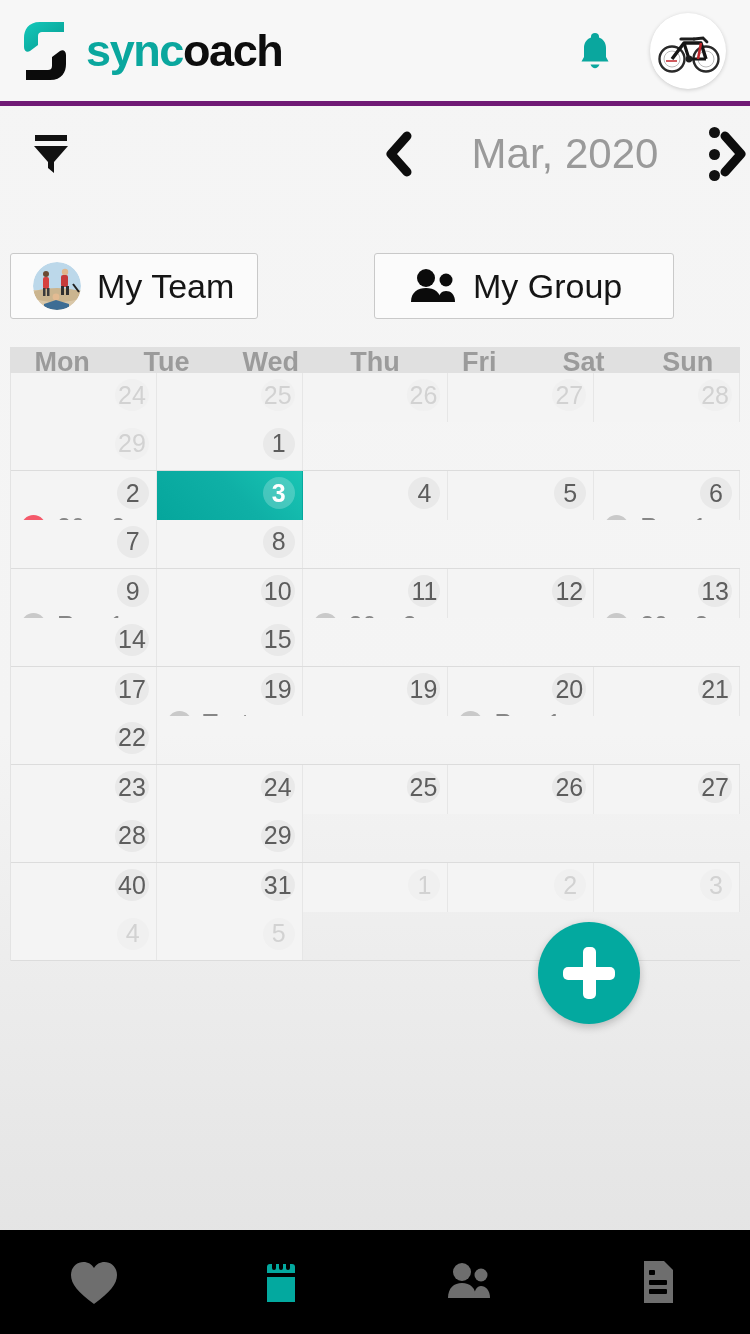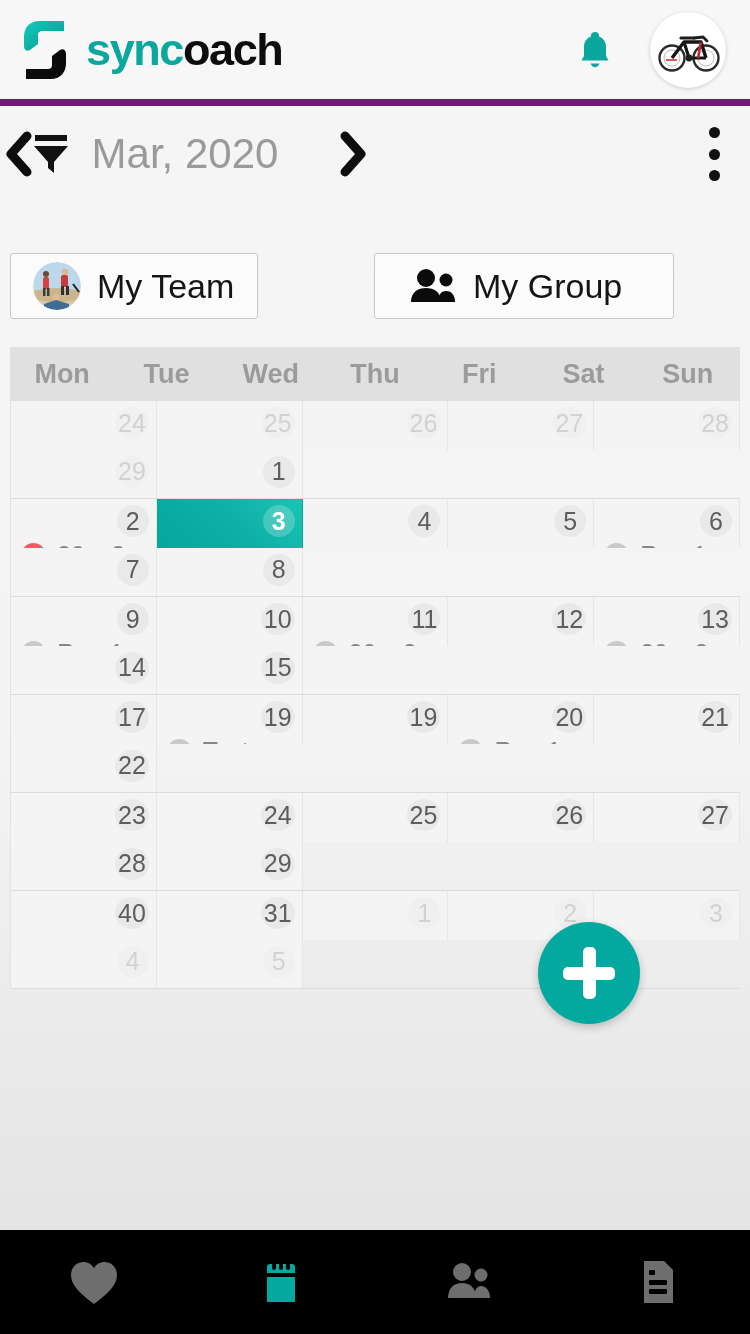--- a/index.html
+++ b/index.html
@@ -10,21 +10,21 @@
   }
   body {
     background: linear-gradient(to bottom, #f5f5f5 0%, #f4f4f4 55%, #e6e6e6 88%, #e2e2e2 100%);
     position: relative;
   }
 
   
   .appbar {
     height: 106px;
     background: #f7f7f7;
-    border-bottom: 7px solid #701a75;
+    border-bottom: 5px solid #701a75;
     display: flex; align-items: center;
     padding: 0 24px 0 22px;
     position: relative;
   }
   .brand { display: flex; align-items: center; gap: 18px; }
   .logo-mark { width: 46px; height: 62px; display: block; }
   .wordmark { font-size: 45px; font-weight: bold; letter-spacing: -1.4px; line-height: 1; }
   .wm-teal { color: #0aa79e; }
   .wm-dark { color: #0d0d0d; }
   .appbar-right {
@@ -48,21 +48,21 @@
     position: relative;
   }
   .icon-btn {
     background: none; border: none; padding: 0;
     display: flex; align-items: center; justify-content: center;
     cursor: pointer;
   }
   .filter-icon { width: 46px; height: 48px; }
   .nav-group {
     position: absolute; left: 0; right: 0;
-    display: flex; align-items: center; justify-content: flex-start;
+    display: flex; align-items: center; justify-content: flex-end;
     gap: 34px; pointer-events: none;
   }
   .nav-group > * { pointer-events: auto; }
   .chev { width: 36px; height: 46px; }
   .month-title {
     font-size: 42px; color: #9a9a9a; font-weight: normal;
     min-width: 230px; text-align: center; letter-spacing: 0px;
   }
   .kebab { margin-left: auto; width: 12px; height: 54px; display: flex;
     flex-direction: column; justify-content: space-between; align-items: center; }
@@ -79,21 +79,21 @@
   .seg-btn.group { width: 300px; margin-left: 58px; padding-left: 34px; }
   .seg-label { font-size: 34px; color: #151515; white-space: nowrap; }
   .team-pic { width: 48px; height: 48px; border-radius: 50%; overflow: hidden; flex: none; }
   .team-pic svg { width: 48px; height: 48px; display: block; }
   .group-icon { width: 48px; height: 40px; flex: none; }
 
   
   .calendar { margin: 28px 10px 0 10px; }
   .dow-row {
     display: grid; grid-template-columns: repeat(7, 1fr);
-    background: #e0e0e0; height: 54px;
+    background: #e0e0e0; height: 26px;
   }
   .dow {
     display: flex; align-items: center; justify-content: center;
     font-size: 27px; font-weight: bold; color: #9b9b9b;
   }
   .weeks { border-left: 1px solid #e3e3e3; }
   .week {
     display: grid; grid-template-columns: repeat(5, 1fr);
     height: 98px;
     border-bottom: 1px solid #dcdcdc;

